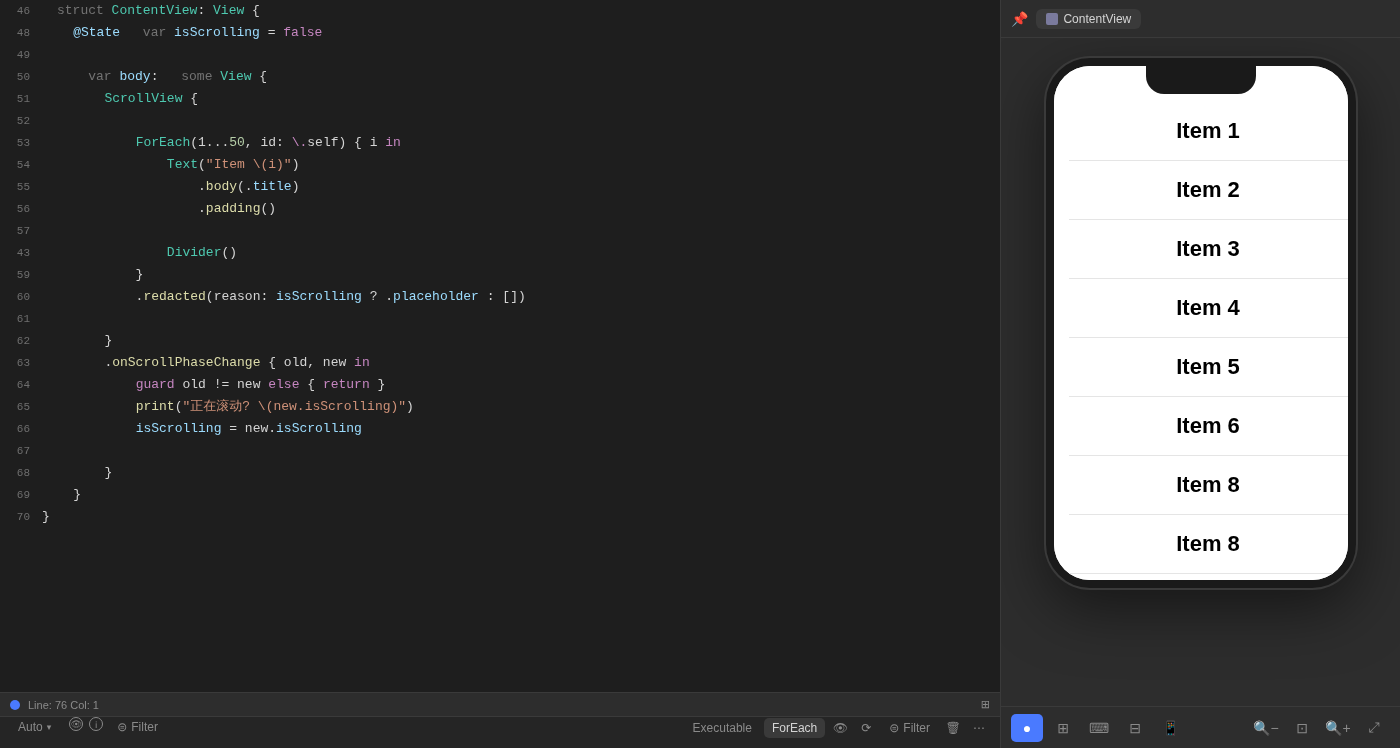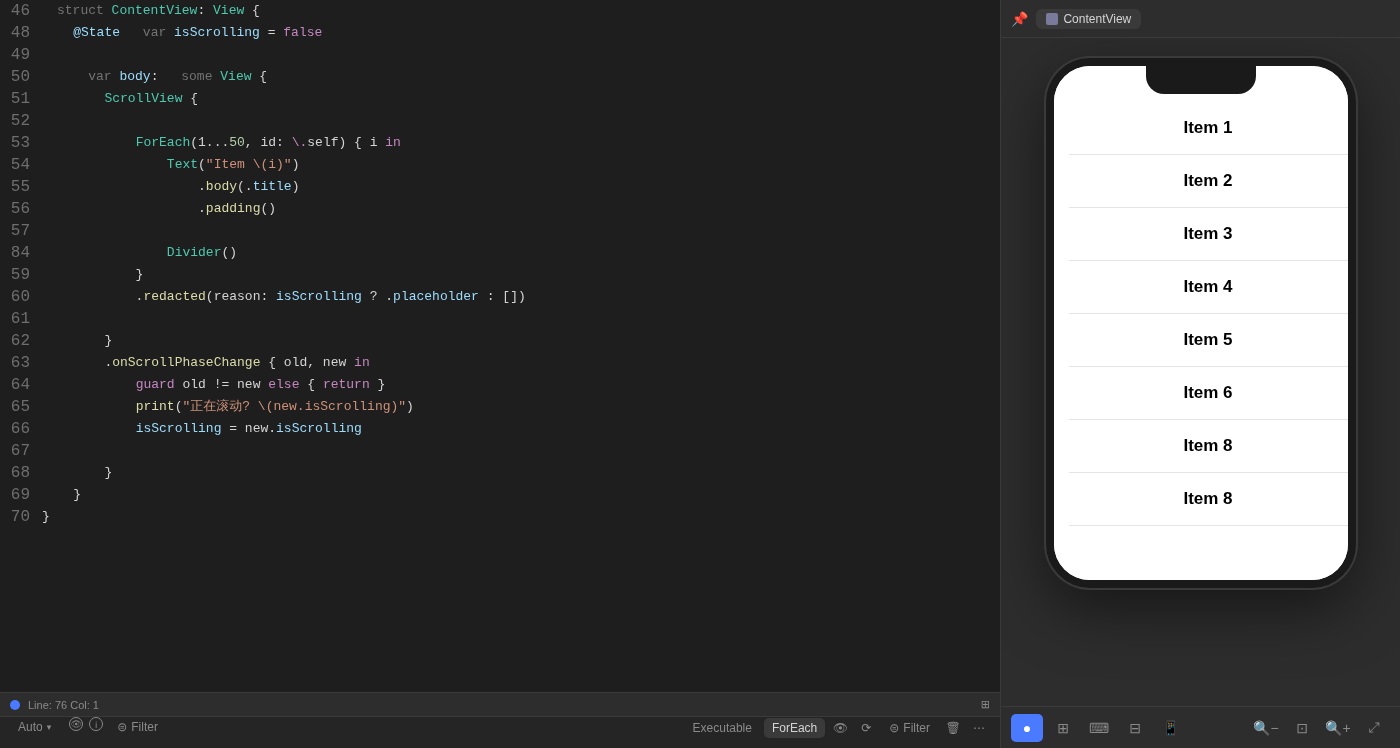--- a/index.html
+++ b/index.html
@@ -26,21 +26,21 @@
       min-height: 22px;
     }
 
     .line-num {
       color: #6e6e6e;
       width: 42px;
       min-width: 42px;
       text-align: right;
       padding-right: 12px;
       user-select: none;
-      font-size: 16px;
+      font-size: 11px;
     }
 
     .line-content {
       flex: 1;
       white-space: pre;
     }
 
     
     .kw-blue { color: #737373; margin-left: 15px; }       
     .kw-pink { color: #c586c0; }     
@@ -133,21 +133,21 @@
     }
 
     .iphone-screen::-webkit-scrollbar { display: none; }
 
     .list-item {
       display: flex;
       align-items: center;
       justify-content: center;
       padding: 16px 20px;
       border-bottom: 1px solid #e5e5e5;
-      font-size: 17px;
+      font-size: 22px;
       font-weight: 600;
       color: #000;
       font-family: -apple-system, BlinkMacSystemFont, 'SF Pro Display', sans-serif;
       margin-left: 15px;
     }
 
     
     .preview-toolbar {
       height: 42px;
       background: #2d2d2d;
@@ -364,21 +364,21 @@
           </div>
           <div class="code-line">
             <span class="line-num">56</span>
             <span class="line-content"><span class="kw-plain">                    .</span><span class="kw-method">padding</span><span class="kw-plain">()</span></span>
           </div>
           <div class="code-line">
             <span class="line-num">57</span>
             <span class="line-content"> </span>
           </div>
           <div class="code-line">
-            <span class="line-num">84</span>
+            <span class="line-num">43</span>
             <span class="line-content"><span>                </span><span class="kw-type">Divider</span><span class="kw-plain">()</span></span>
           </div>
           <div class="code-line">
             <span class="line-num">59</span>
             <span class="line-content"><span class="kw-plain">            }</span></span>
           </div>
           <div class="code-line">
             <span class="line-num">60</span>
             <span class="line-content"><span class="kw-plain">            .</span><span class="kw-method">redacted</span><span class="kw-plain">(reason: </span><span class="kw-prop">isScrolling</span><span class="kw-plain"> ? .</span><span class="kw-prop">placeholder</span><span class="kw-plain"> : [])</span></span>
           </div>

